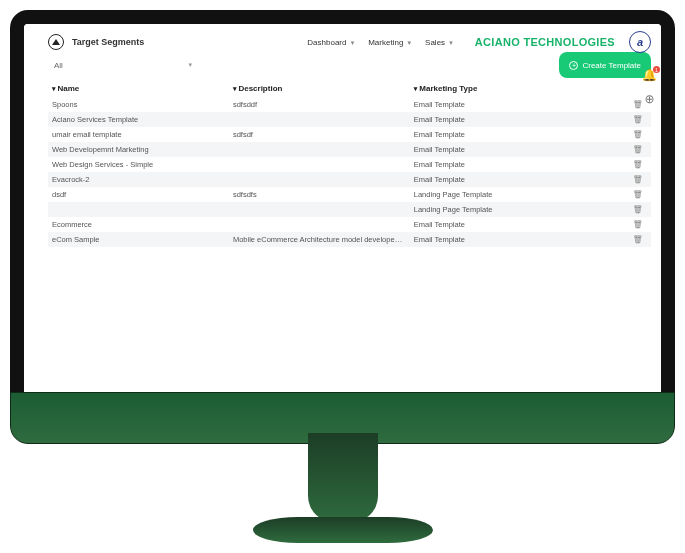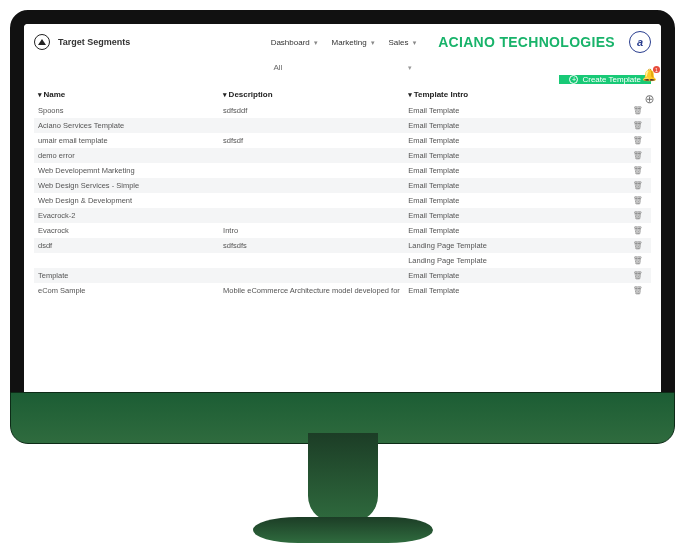--- a/index.html
+++ b/index.html
@@ -56,21 +56,21 @@
   }
 
   .screen {
     position: absolute;
     inset: 0;
     background: #fff;
     font-size: 8px;
     color: #333;
     display: flex;
     flex-direction: column;
-    padding: 6px 10px 0 10px;
+    padding: 6px 10px 0 24px;
   }
 
   .topbar {
     display: flex;
     align-items: center;
     gap: 8px;
     height: 24px;
   }
   .logo-circle {
     width: 16px; height: 16px;
@@ -82,60 +82,58 @@
     content: "";
     width: 0; height: 0;
     border-left: 4px solid transparent;
     border-right: 4px solid transparent;
     border-bottom: 6px solid #222;
   }
   .page-title { font-weight: 600; font-size: 9px; }
   .tabs { display: flex; gap: 14px; margin-left: auto; margin-right: 14px; }
   .tab { cursor: pointer; color: #333; font-size: 8px; }
   .tab .chev { font-size: 7px; color: #888; margin-left: 2px;}
-  .brand { color: #18b36a; font-weight: 700; font-size: 14px; letter-spacing: .3px; }
+  .brand { color: #18b36a; font-weight: 700; font-size: 11px; letter-spacing: .3px; }
   .badge-circle {
     width: 22px; height: 22px; border: 1.5px solid #2a3e8f; border-radius: 50%;
     margin-left: 6px;
     display:flex; align-items:center; justify-content:center;
     position: relative;
   }
   .a-mark {
     font-style: italic;
     font-weight: 800;
     color: #2a3e8f;
     font-size: 11px;
   }
 
   .subbar {
     display: flex;
     align-items: center;
-    margin-top: 6px;
     height: 22px;
-    flex-direction: column;
   }
   .filter-all {
     width: 150px;
     display: flex; align-items: center;
     gap: 6px;
     color: #666;
     font-size: 8px;
     padding: 3px 6px;
     position: relative;
   }
   .filter-all .dd {
     margin-left: auto;
     font-size: 7px; color: #999;
   }
   .create-btn {
     margin-left: auto;
     background: #18c976;
     color: #fff;
-    border-radius: 0;
-    height: 34px;
+    border-radius: 8px;
+    height: 26px;
     padding: 0 10px;
     display: flex; align-items: center; gap: 4px;
     font-size: 8px;
     cursor: pointer;
     text-align: right;
   }
   .create-btn .plus-circle {
     width: 9px; height: 9px; border: 1px solid #fff; border-radius: 50%;
     display:flex; align-items:center; justify-content:center;
     font-size: 7px; line-height: 1;
@@ -269,21 +267,21 @@
         </colgroup>
         <thead>
           <tr>
             <th>
               <span class="filt">▾</span><span>Name</span>
             </th>
             <th>
               <span class="filt">▾</span><span>Description</span>
             </th>
             <th>
-              <span class="filt">▾</span><span>Template Intro</span>
+              <span class="filt">▾</span><span>Marketing Type</span>
             </th>
             <th></th>
           </tr>
         </thead>
         <tbody id="rows-body">
             <tr>
               <td>Spoons</td>
               <td>sdfsddf</td>
               <td>Email Template</td>
               <td class="row-action"><span class="trash">🗑</span></td>
@@ -294,69 +292,51 @@
               <td>Email Template</td>
               <td class="row-action"><span class="trash">🗑</span></td>
             </tr>
             <tr>
               <td>umair email template</td>
               <td>sdfsdf</td>
               <td>Email Template</td>
               <td class="row-action"><span class="trash">🗑</span></td>
             </tr>
             <tr>
-              <td>demo error</td>
-              <td></td>
-              <td>Email Template</td>
-              <td class="row-action"><span class="trash">🗑</span></td>
-            </tr>
-            <tr>
               <td>Web Developemnt Marketing</td>
               <td></td>
               <td>Email Template</td>
               <td class="row-action"><span class="trash">🗑</span></td>
             </tr>
             <tr>
               <td>Web Design Services - Simple</td>
               <td></td>
               <td>Email Template</td>
               <td class="row-action"><span class="trash">🗑</span></td>
             </tr>
             <tr>
-              <td>Web Design &amp; Development</td>
-              <td></td>
-              <td>Email Template</td>
-              <td class="row-action"><span class="trash">🗑</span></td>
-            </tr>
-            <tr>
               <td>Evacrock-2</td>
               <td></td>
-              <td>Email Template</td>
-              <td class="row-action"><span class="trash">🗑</span></td>
-            </tr>
-            <tr>
-              <td>Evacrock</td>
-              <td>Intro</td>
               <td>Email Template</td>
               <td class="row-action"><span class="trash">🗑</span></td>
             </tr>
             <tr>
               <td>dsdf</td>
               <td>sdfsdfs</td>
               <td>Landing Page Template</td>
               <td class="row-action"><span class="trash">🗑</span></td>
             </tr>
             <tr>
               <td></td>
               <td></td>
               <td>Landing Page Template</td>
               <td class="row-action"><span class="trash">🗑</span></td>
             </tr>
             <tr>
-              <td>Template</td>
+              <td>Ecommerce</td>
               <td></td>
               <td>Email Template</td>
               <td class="row-action"><span class="trash">🗑</span></td>
             </tr>
             <tr>
               <td>eCom Sample</td>
               <td>Mobile eCommerce Architecture model developed for</td>
               <td>Email Template</td>
               <td class="row-action"><span class="trash">🗑</span></td>
             </tr>

